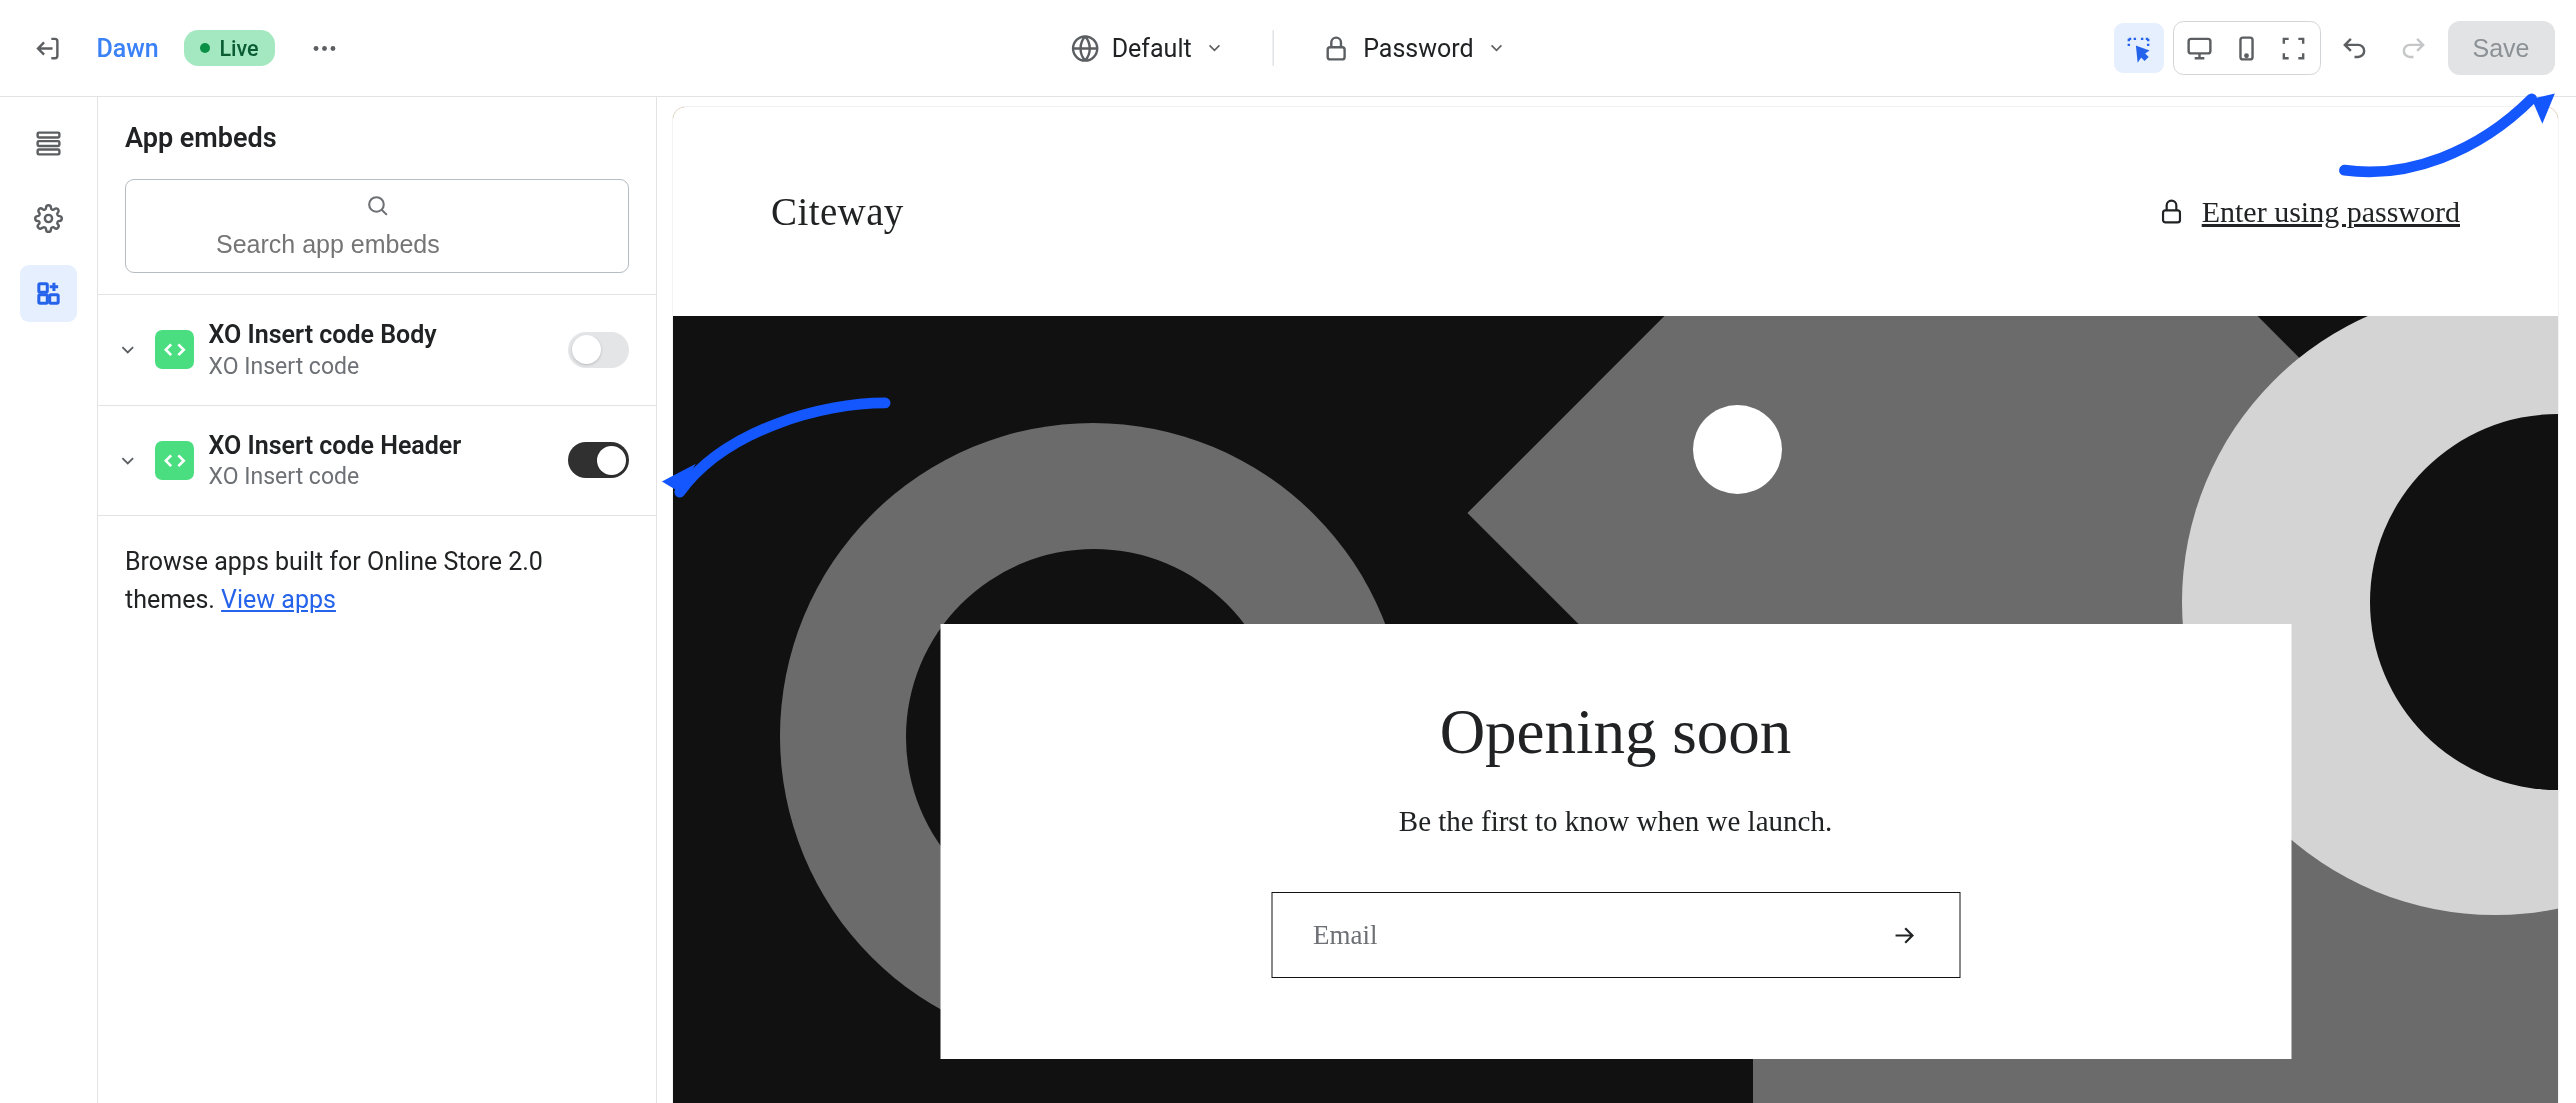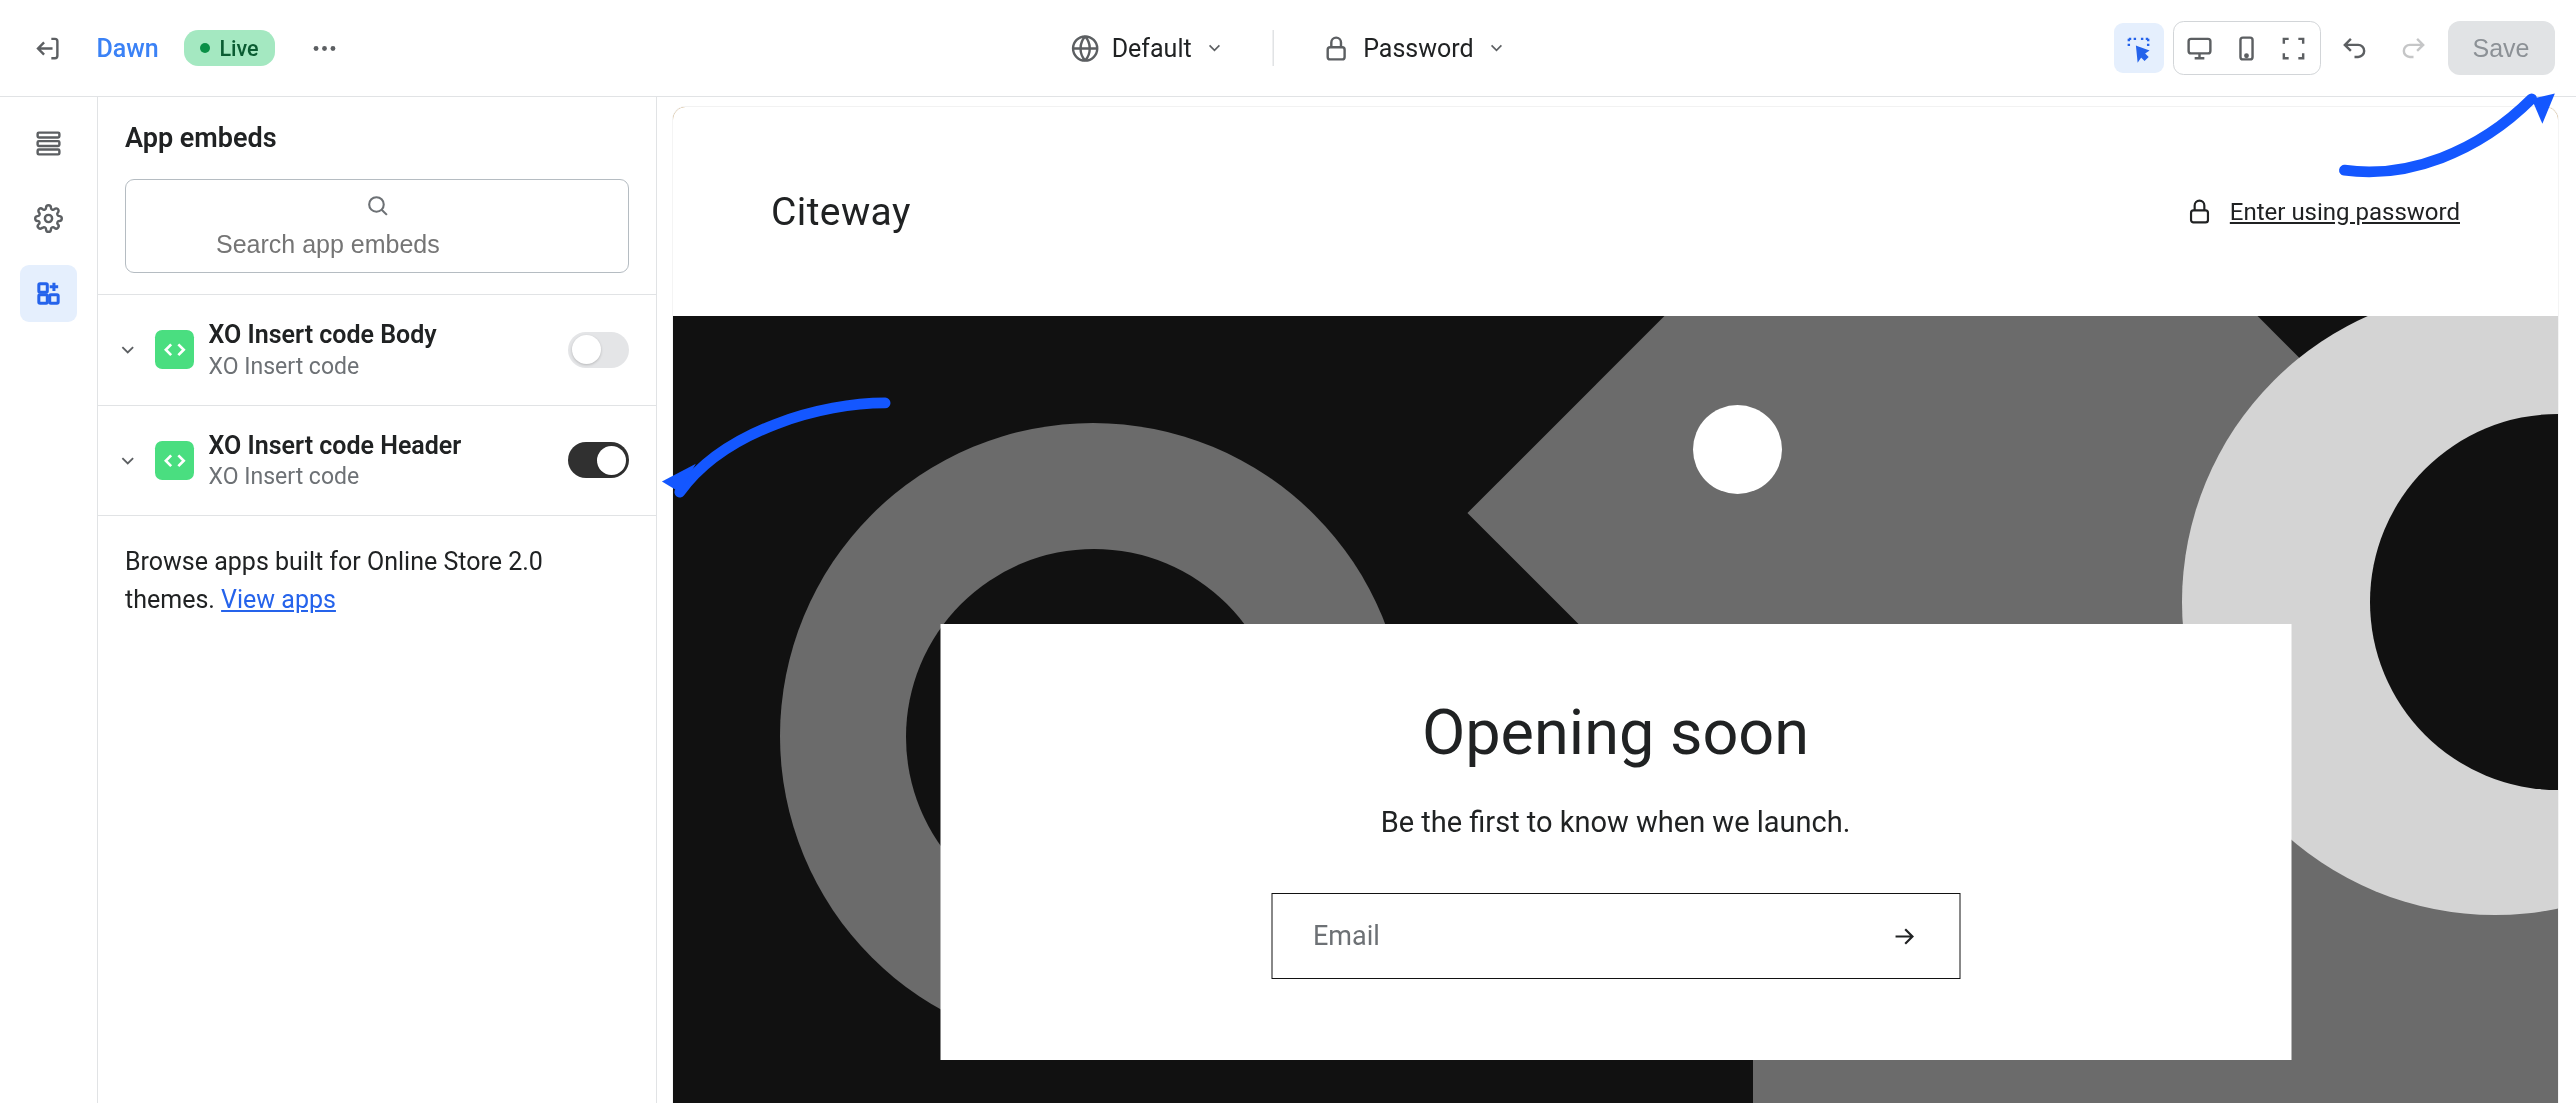--- a/index.html
+++ b/index.html
@@ -46,24 +46,24 @@
 .embed-sub { font-size: 23px; color: #6d7175; }
 .toggle { width: 61px; height: 36px; border-radius: 18px; background: #e4e5e7; position: relative; cursor: pointer; flex-shrink: 0; }
 .toggle .knob { position: absolute; width: 29px; height: 29px; background: #fff; border-radius: 50%; top: 3.6px; left: 3.6px; transition: left .15s; box-shadow: 0 0.9px 2.7px rgba(0,0,0,.2); }
 .toggle.on { background: #303030; }
 .toggle.on .knob { left: 29px; }
 
 .sidebar-footer { padding: 27px; font-size: 25px; color: #202223; line-height: 1.5; }
 .sidebar-footer a { color: #2563eb; text-decoration: underline; cursor: pointer; }
 
 
-.preview { position: absolute; left: 673px; top: 107px; right: 18px; bottom: 0; background: #a16207; border-radius: 12.5px 12.5px 0 0; overflow: hidden; box-shadow: 0 0 0 0.9px rgba(0,0,0,.05); }
+.preview { position: absolute; left: 673px; top: 107px; right: 18px; bottom: 0; background: #a16207; border-radius: 12.5px 12.5px 0 0; overflow: hidden; box-shadow: 0 0 0 0.9px rgba(0,0,0,.05); font-family: Liberation Serif, serif; }
 .preview-header { height: 209px; display: flex; align-items: center; justify-content: space-between; padding: 0 98px; background: #fff; }
 .preview-brand { font-size: 39px; font-weight: 400; letter-spacing: 0.4px; }
-.preview-pwd { display: flex; align-items: center; gap: 16px; font-size: 24px; text-decoration: underline; cursor: pointer; }
+.preview-pwd { display: flex; align-items: center; gap: 16px; font-size: 30px; text-decoration: underline; cursor: pointer; }
 
 .preview-hero { position: relative; height: 805px; background: #111; overflow: hidden; }
 .shape { position: absolute; }
 .ring-outer { position:absolute; width:626px; height:626px; border-radius:50%; background:#6b6b6b; left:107px; top:107px; }
 .ring-inner { position:absolute; width:376px; height:376px; border-radius:50%; background:#111; left:233px; top:233px; }
 .sh-diamond { width: 698px; height: 698px; background: #6b6b6b; transform: rotate(45deg); left: 939px; top: -152px; }
 .sh-dot { width: 89px; height: 89px; background: #fff; border-radius: 50%; left: 1020px; top: 89px; }
 .sh-arc-right { width: 626px; height: 626px; border-radius: 50%; background: #d4d4d4; right: -250px; top: -27px; }
 .sh-arc-right-inner { width: 376px; height: 376px; border-radius: 50%; background: #111; right: -188px; top: 98px; }
 .sh-grey-br { position:absolute; right:0; bottom:0; width:805px; height:358px; background:#6b6b6b; }

